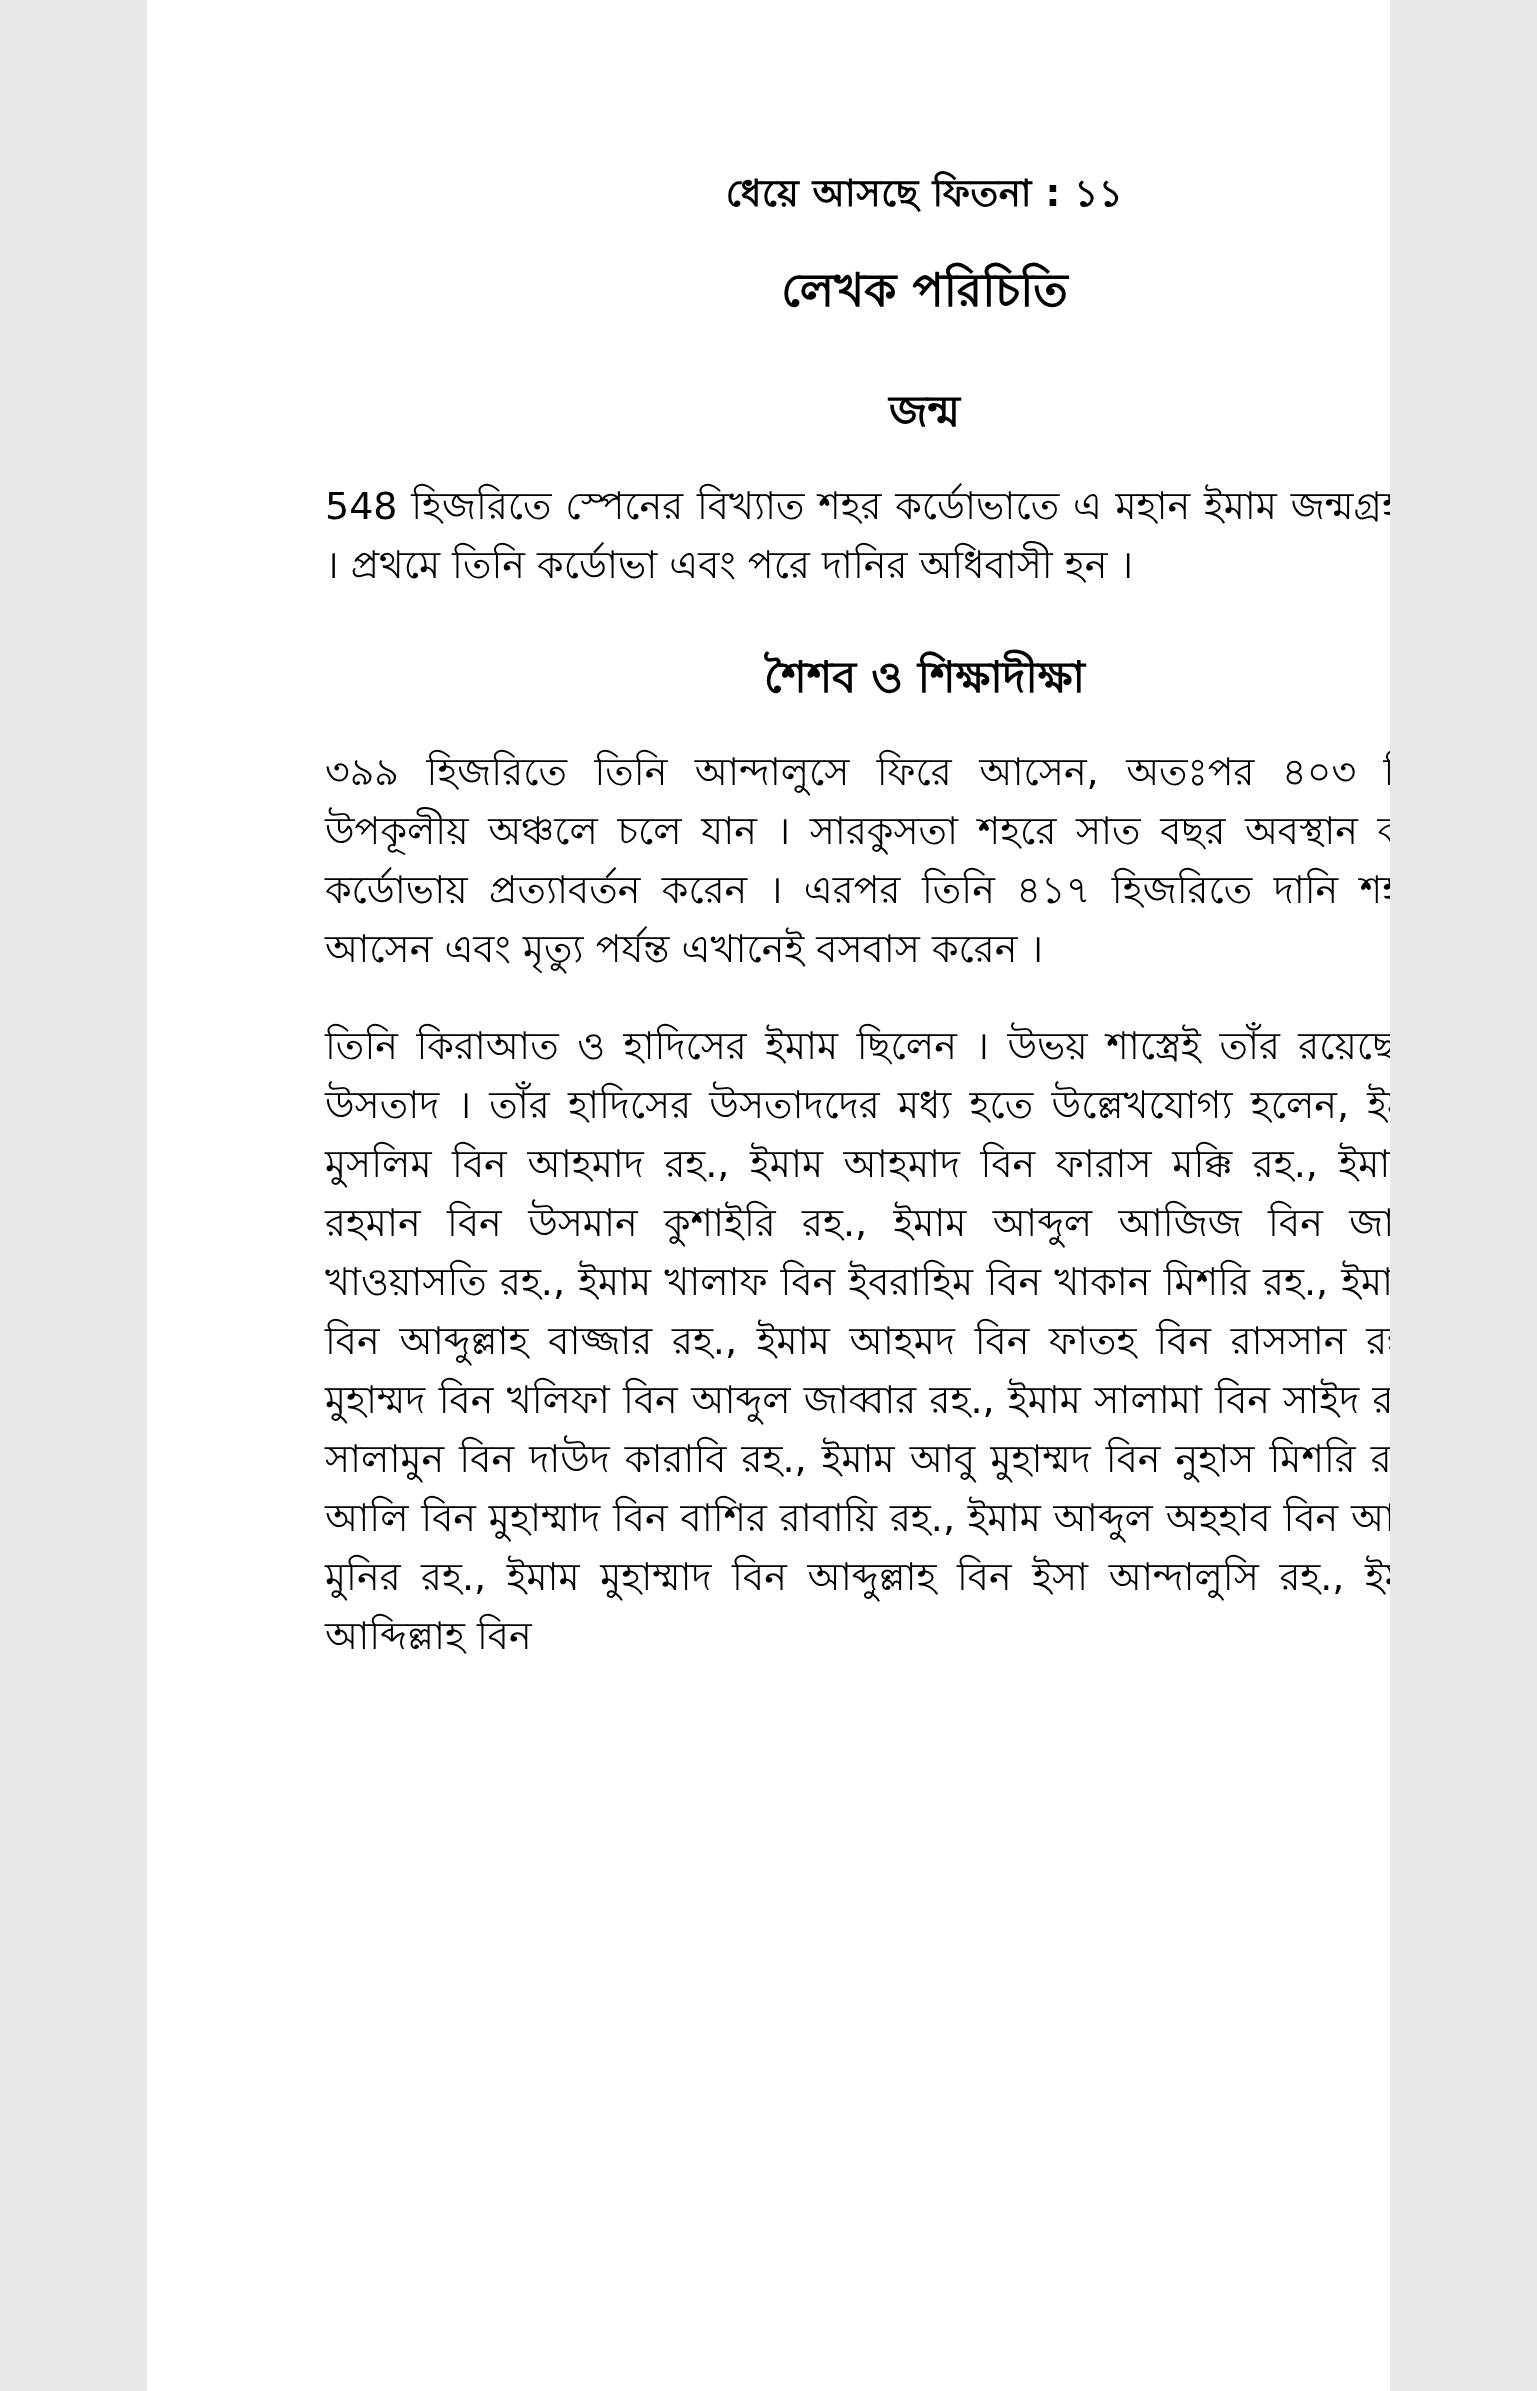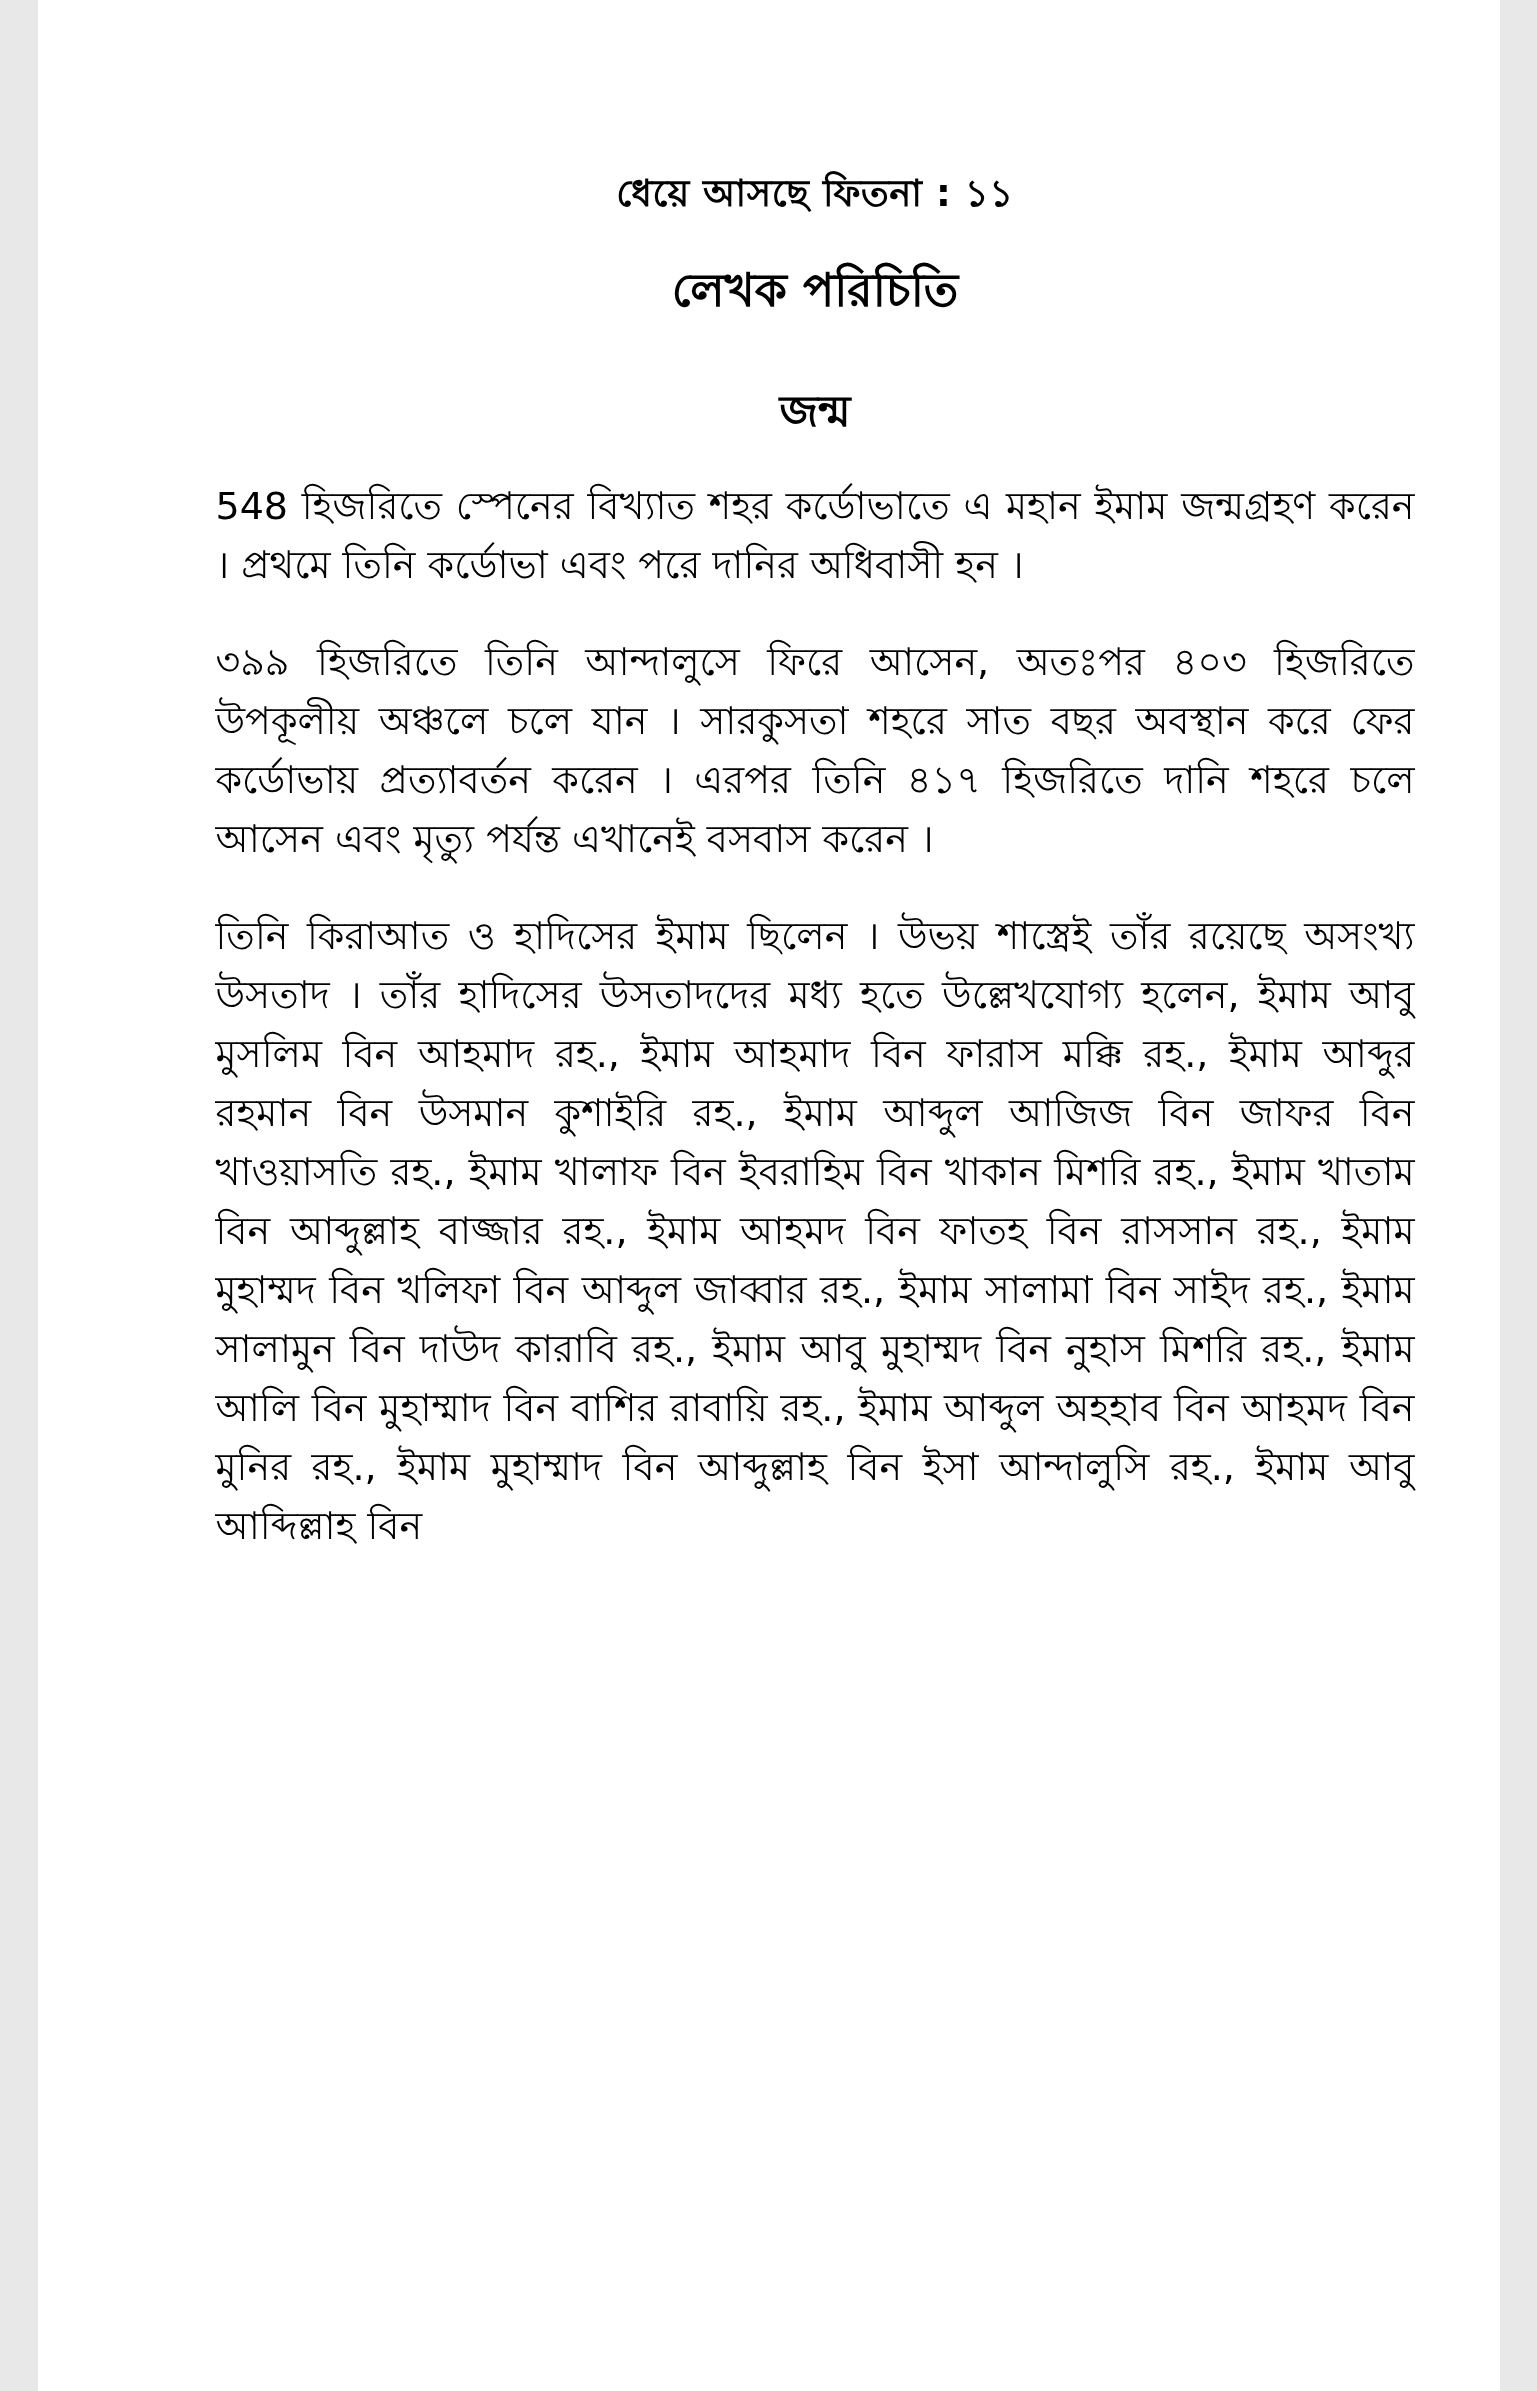--- a/index.html
+++ b/index.html
@@ -2,21 +2,21 @@
 <html lang="bn"><head>
 <meta charset="utf-8">
 <style>
   html, body {
     margin: 0;
     padding: 0;
     background: #e8e8e8;
   }
   .page {
     position: relative;
-    width: 1462px;
+    width: 1243px;
     height: 2391px;
     margin: 0 auto;
     background: #ffffff;
     color: #000000;
     font-family: "DejaVu Sans", "Liberation Serif", sans-serif;
     overflow: hidden;
   }
   .content {
     position: absolute;
     left: 178px;
@@ -62,20 +62,21 @@
 
     <div class="running-head">ধেয়ে আসছে ফিতনা : ১১</div>
 
     <h1 class="page-title">লেখক পরিচিতি</h1>
 
 
     <h2 class="section-heading">জন্ম</h2>
 
     <p class="para">548 হিজরিতে স্পেনের বিখ্যাত শহর কর্ডোভাতে এ মহান ইমাম জন্মগ্রহণ করেন । প্রথমে তিনি কর্ডোভা এবং পরে দানির অধিবাসী হন ।</p>
 
+    <h2 class="section-heading">শৈশব ও শিক্ষাদীক্ষা</h2>
 
 
     <p class="para">৩৯৯ হিজরিতে তিনি আন্দালুসে ফিরে আসেন, অতঃপর ৪০৩ হিজরিতে উপকূলীয় অঞ্চলে চলে যান । সারকুসতা শহরে সাত বছর অবস্থান করে ফের কর্ডোভায় প্রত্যাবর্তন করেন । এরপর তিনি ৪১৭ হিজরিতে দানি শহরে চলে আসেন এবং মৃত্যু পর্যন্ত এখানেই বসবাস করেন ।</p>
 
 
     <p class="para">তিনি কিরাআত ও হাদিসের ইমাম ছিলেন । উভয় শাস্ত্রেই তাঁর রয়েছে অসংখ্য উসতাদ । তাঁর হাদিসের উসতাদদের মধ্য হতে উল্লেখযোগ্য হলেন, ইমাম আবু মুসলিম বিন আহমাদ রহ., ইমাম আহমাদ বিন ফারাস মক্কি রহ., ইমাম আব্দুর রহমান বিন উসমান কুশাইরি রহ., ইমাম আব্দুল আজিজ বিন জাফর বিন খাওয়াসতি রহ., ইমাম খালাফ বিন ইবরাহিম বিন খাকান মিশরি রহ., ইমাম খাতাম বিন আব্দুল্লাহ বাজ্জার রহ., ইমাম আহমদ বিন ফাতহ বিন রাসসান রহ., ইমাম মুহাম্মদ বিন খলিফা বিন আব্দুল জাব্বার রহ., ইমাম সালামা বিন সাইদ রহ., ইমাম সালামুন বিন দাউদ কারাবি রহ., ইমাম আবু মুহাম্মদ বিন নুহাস মিশরি রহ., ইমাম আলি বিন মুহাম্মাদ বিন বাশির রাবায়ি রহ., ইমাম আব্দুল অহহাব বিন আহমদ বিন মুনির রহ., ইমাম মুহাম্মাদ বিন আব্দুল্লাহ বিন ইসা আন্দালুসি রহ., ইমাম আবু আব্দিল্লাহ বিন</p>
 
   </div>
 </div>
 

